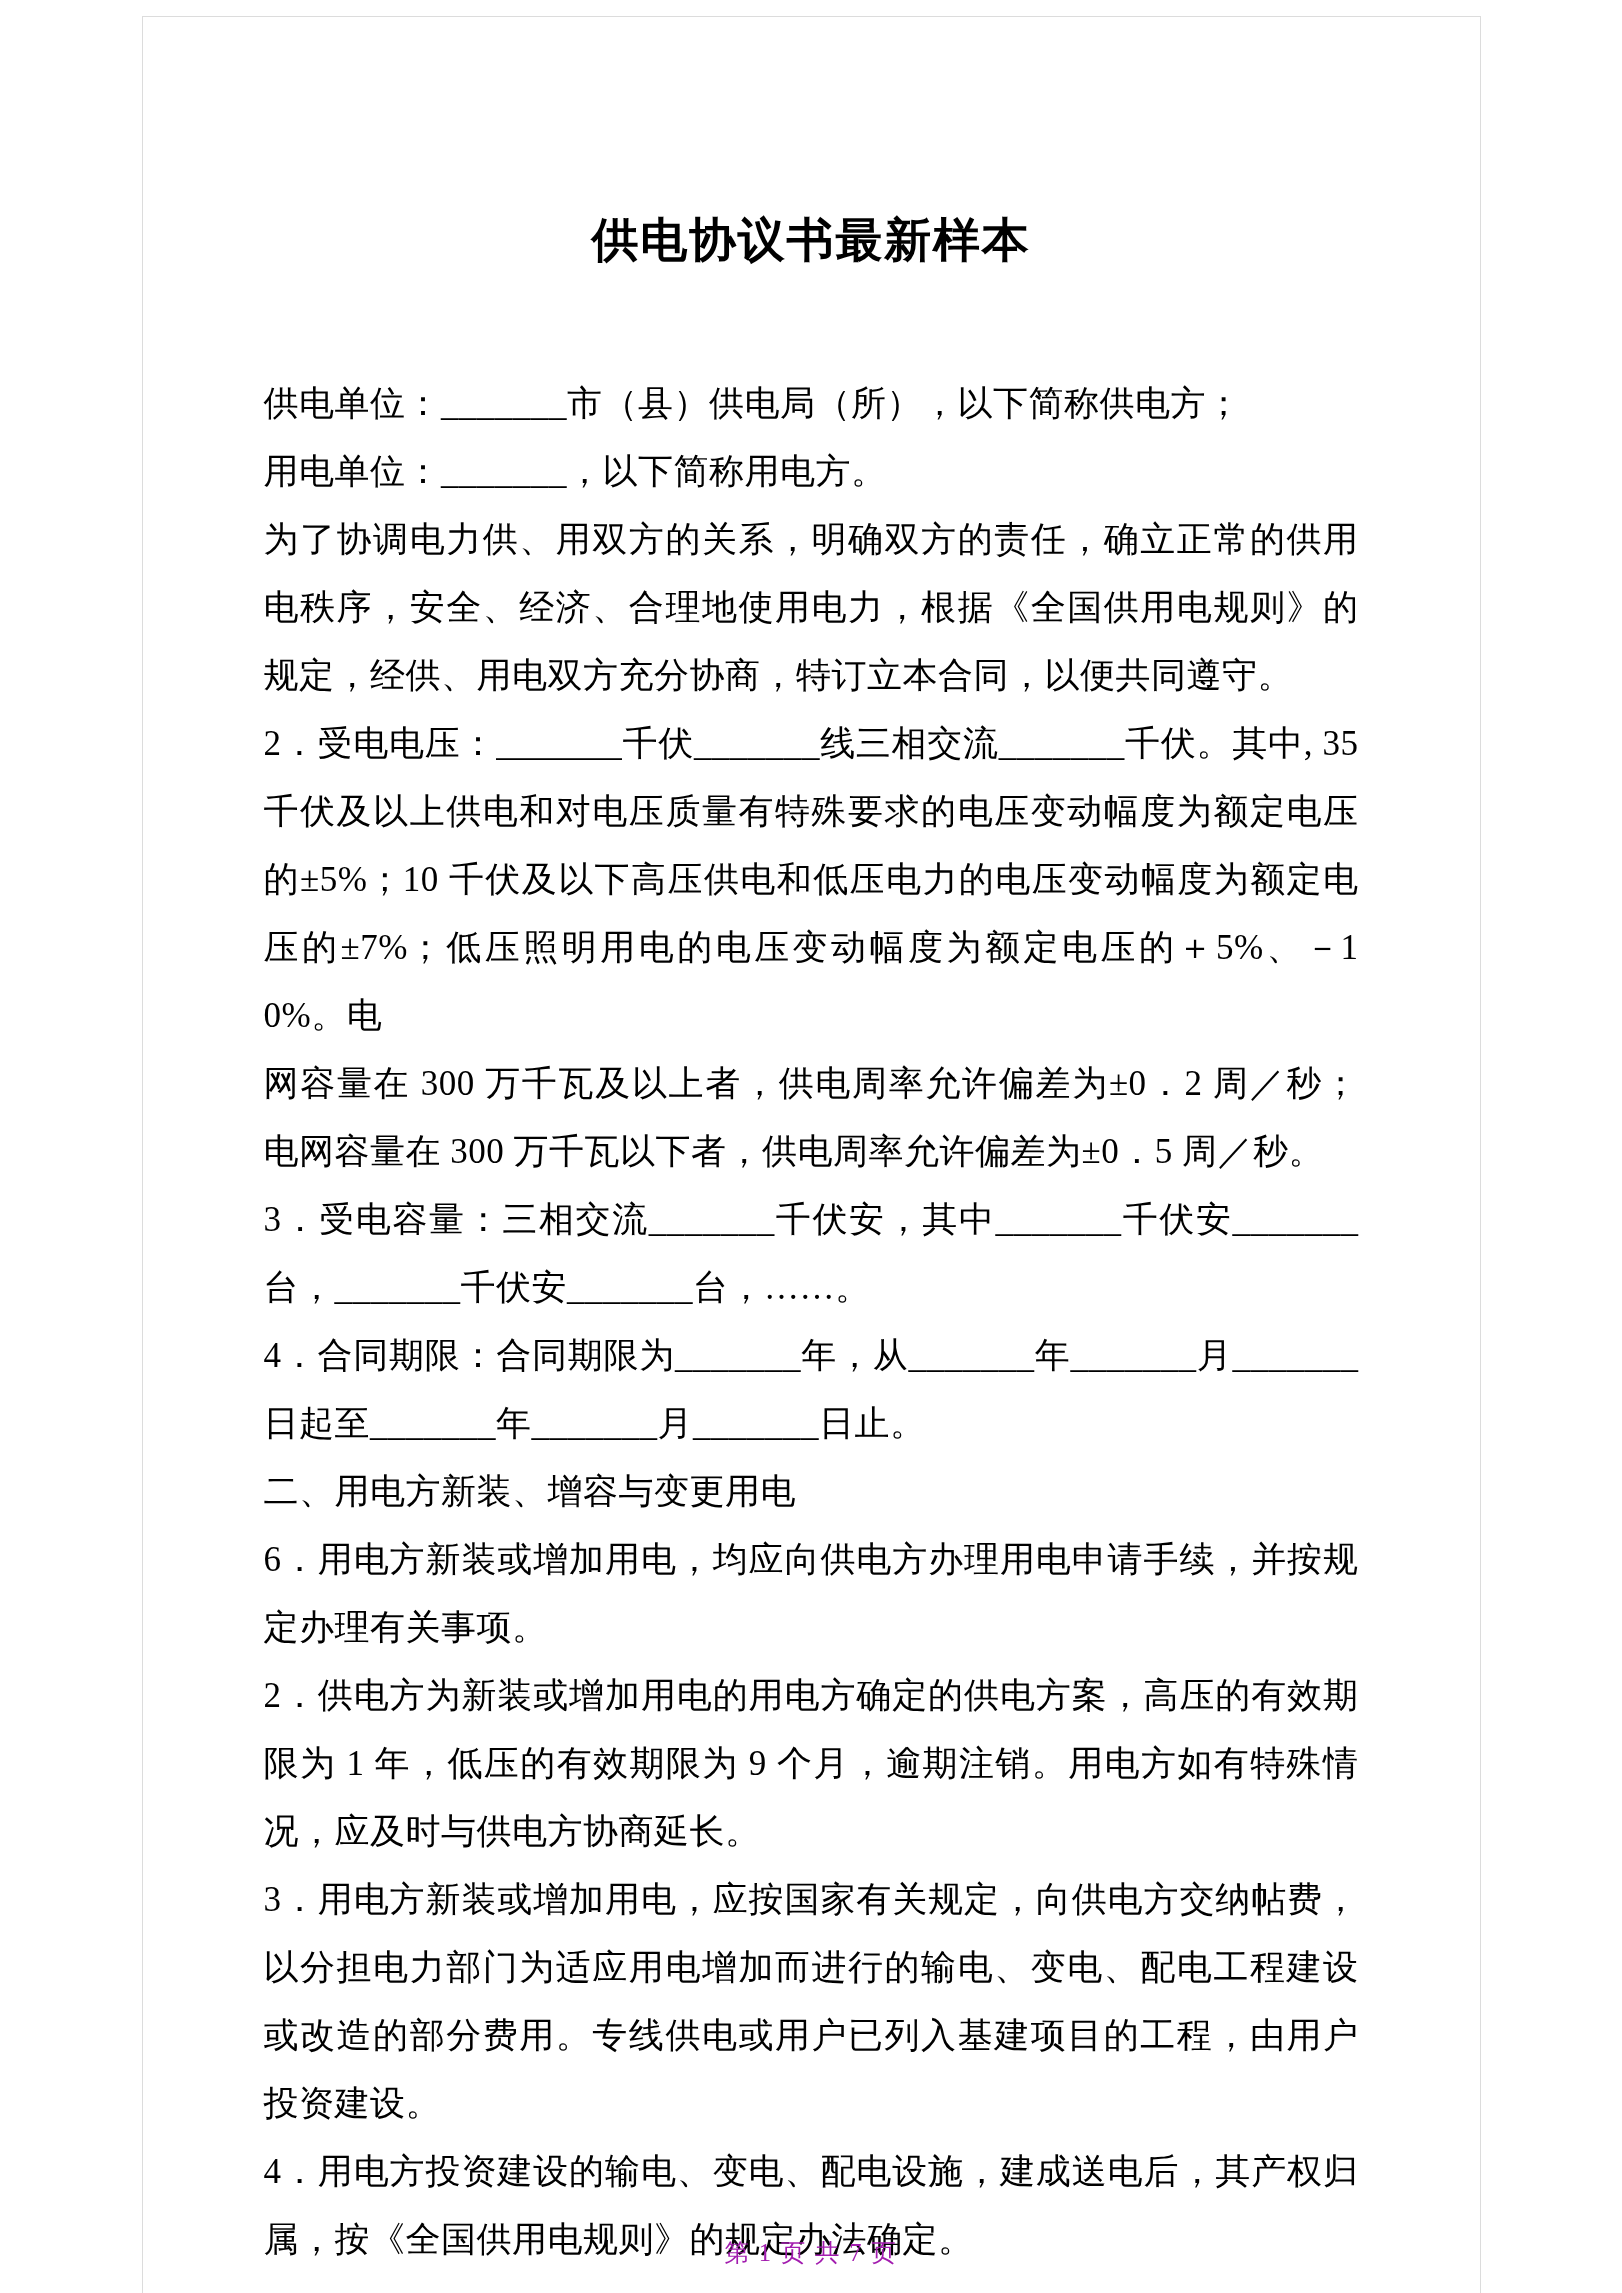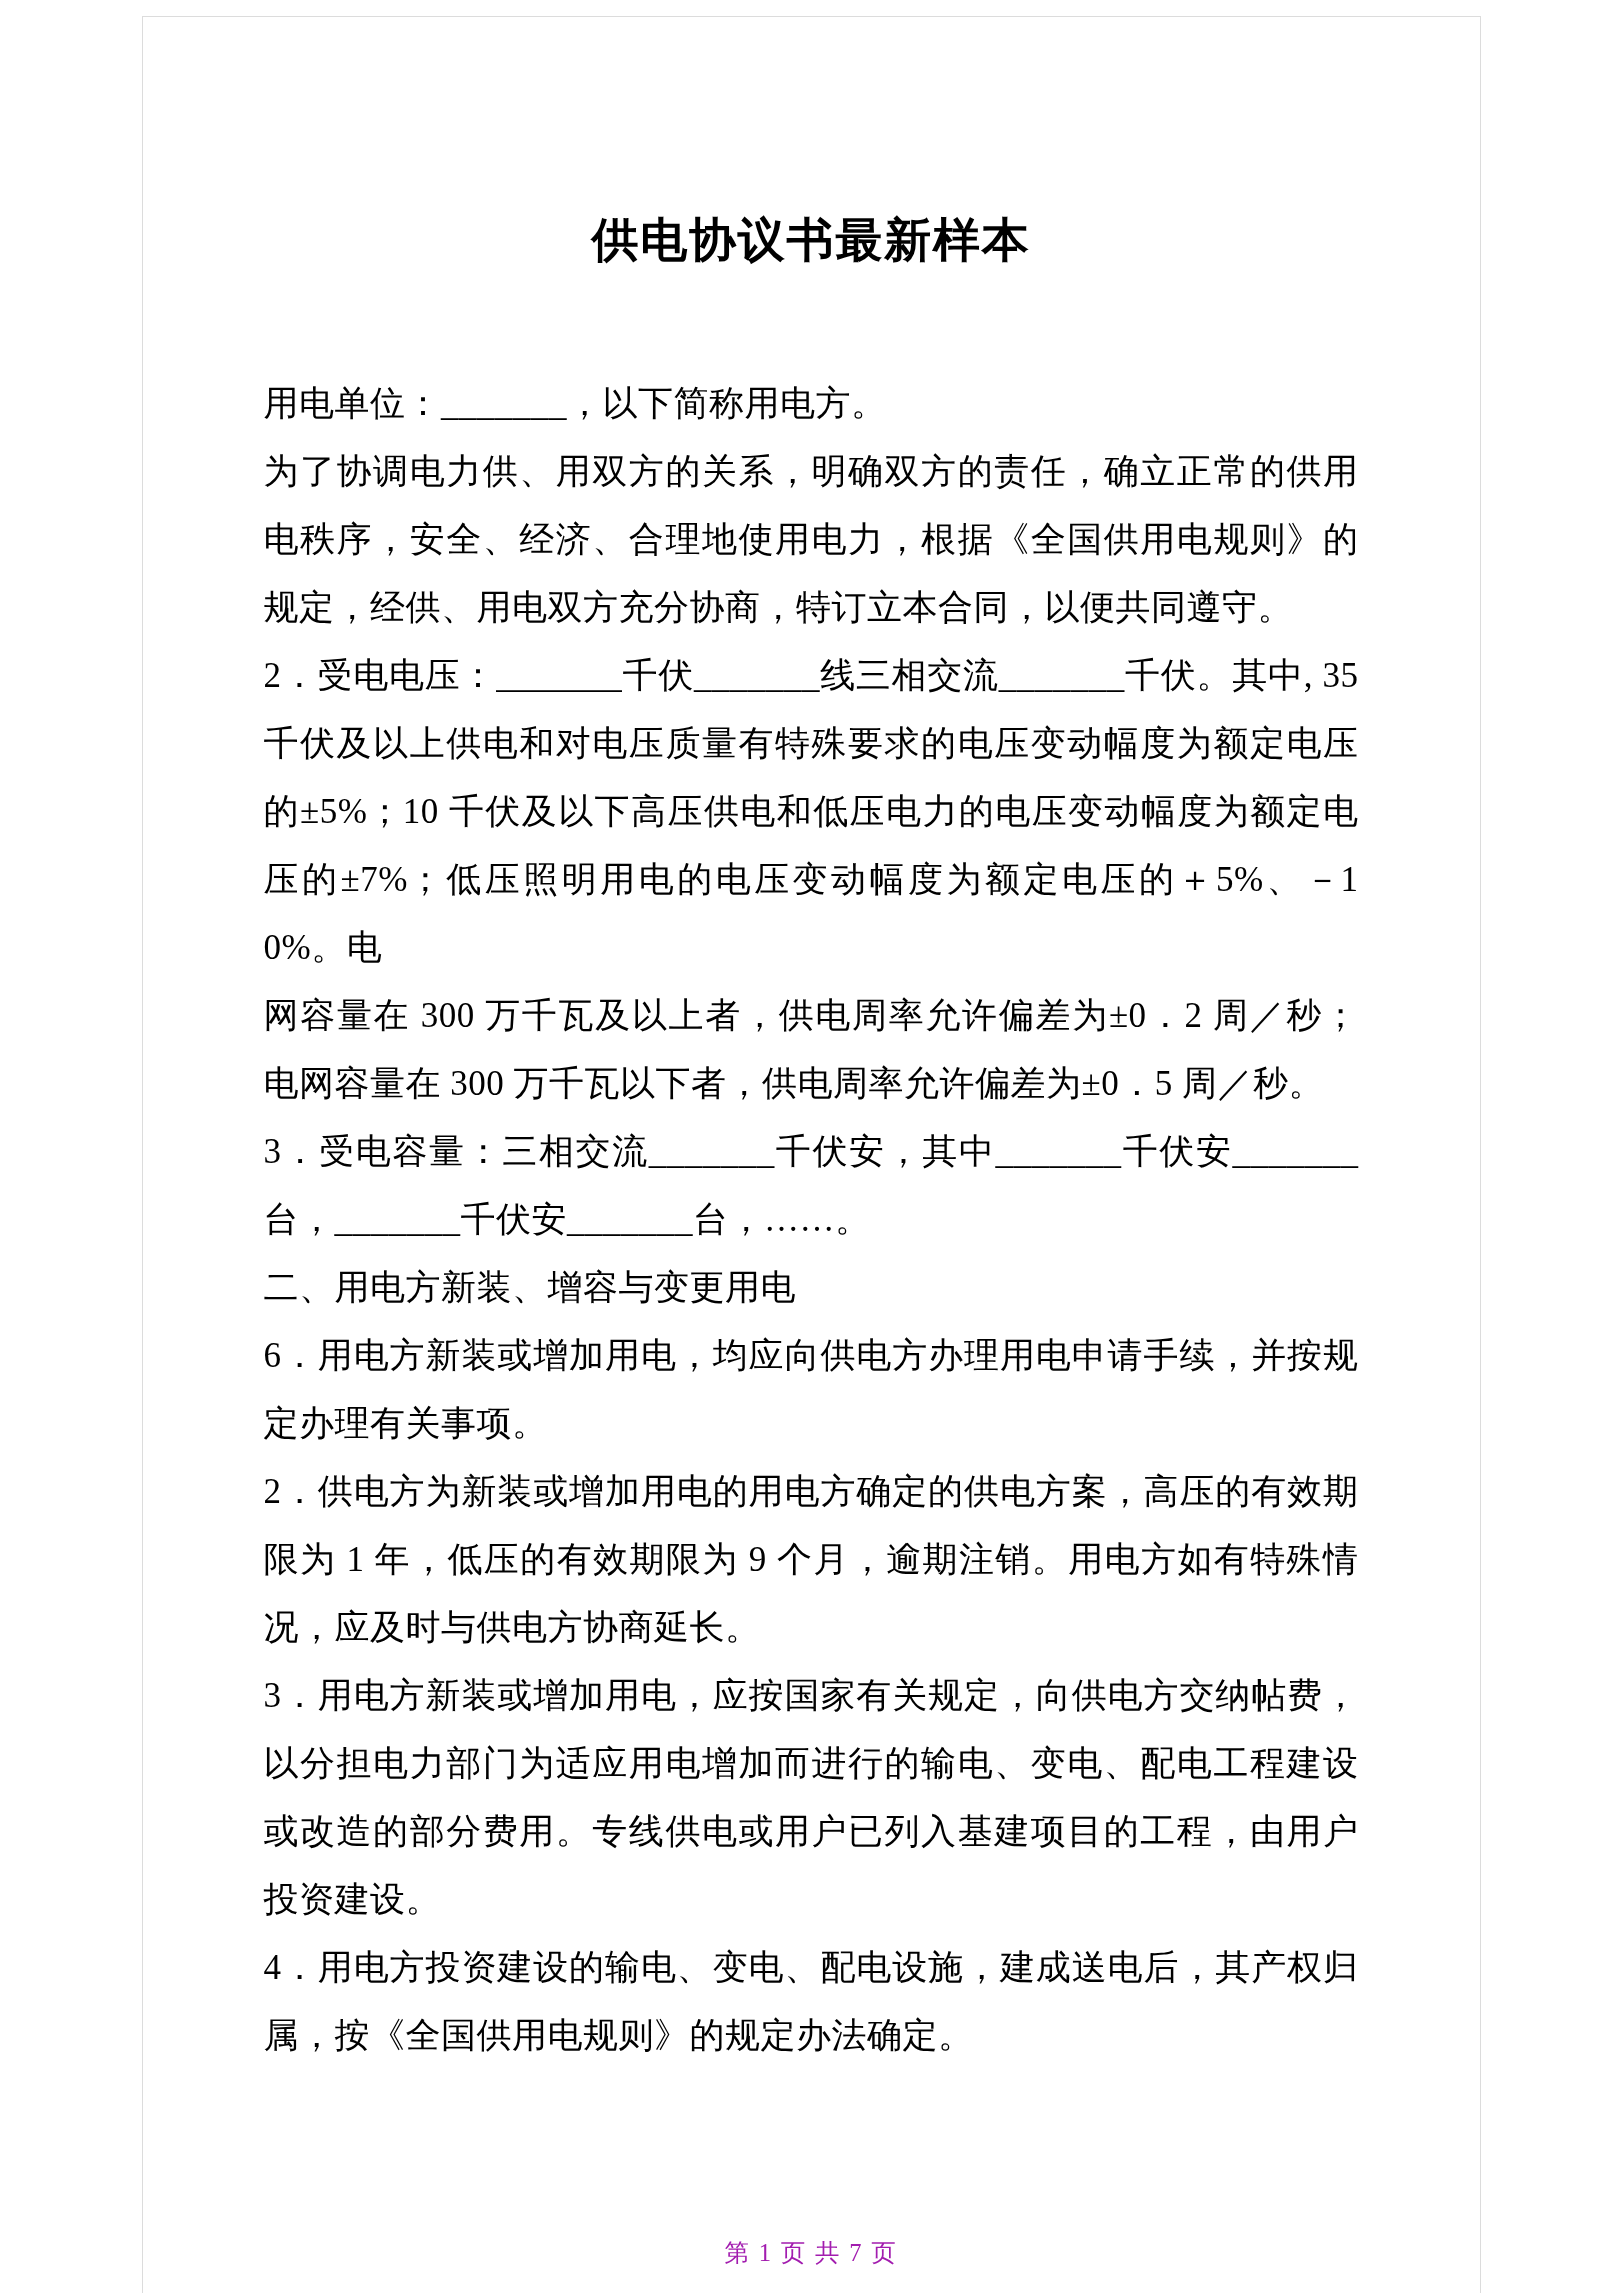--- a/index.html
+++ b/index.html
@@ -58,25 +58,27 @@
   </style>
 </head>
 <body>
 
 <div class="page">
   <div class="content">
 
     <h1 class="doc-title">供电协议书最新样本</h1>
 
     <div class="doc-body">
+      <p>供电单位：_______市（县）供电局（所），以下简称供电方；</p>
       <p>用电单位：_______，以下简称用电方。</p>
       <p>为了协调电力供、用双方的关系，明确双方的责任，确立正常的供用电秩序，安全、经济、合理地使用电力，根据《全国供用电规则》的规定，经供、用电双方充分协商，特订立本合同，以便共同遵守。</p>
       <p>2．受电电压：_______千伏_______线三相交流_______千伏。其中, 35 千伏及以上供电和对电压质量有特殊要求的电压变动幅度为额定电压的±5%；10 千伏及以下高压供电和低压电力的电压变动幅度为额定电压的±7%；低压照明用电的电压变动幅度为额定电压的＋5%、－10%。电</p>
       <p>网容量在 300 万千瓦及以上者，供电周率允许偏差为±0．2 周／秒；电网容量在 300 万千瓦以下者，供电周率允许偏差为±0．5 周／秒。</p>
       <p>3．受电容量：三相交流_______千伏安，其中_______千伏安_______台，_______千伏安_______台，……。</p>
+      <p>4．合同期限：合同期限为_______年，从_______年_______月_______日起至_______年_______月_______日止。</p>
       <p>二、用电方新装、增容与变更用电</p>
       <p>6．用电方新装或增加用电，均应向供电方办理用电申请手续，并按规定办理有关事项。</p>
       <p>2．供电方为新装或增加用电的用电方确定的供电方案，高压的有效期限为 1 年，低压的有效期限为 9 个月，逾期注销。用电方如有特殊情况，应及时与供电方协商延长。</p>
       <p>3．用电方新装或增加用电，应按国家有关规定，向供电方交纳帖费，以分担电力部门为适应用电增加而进行的输电、变电、配电工程建设或改造的部分费用。专线供电或用户已列入基建项目的工程，由用户投资建设。</p>
       <p>4．用电方投资建设的输电、变电、配电设施，建成送电后，其产权归属，按《全国供用电规则》的规定办法确定。</p>
     </div>
   </div>
 
   <div class="page-footer">第 1 页 共 7 页</div>
 </div>

